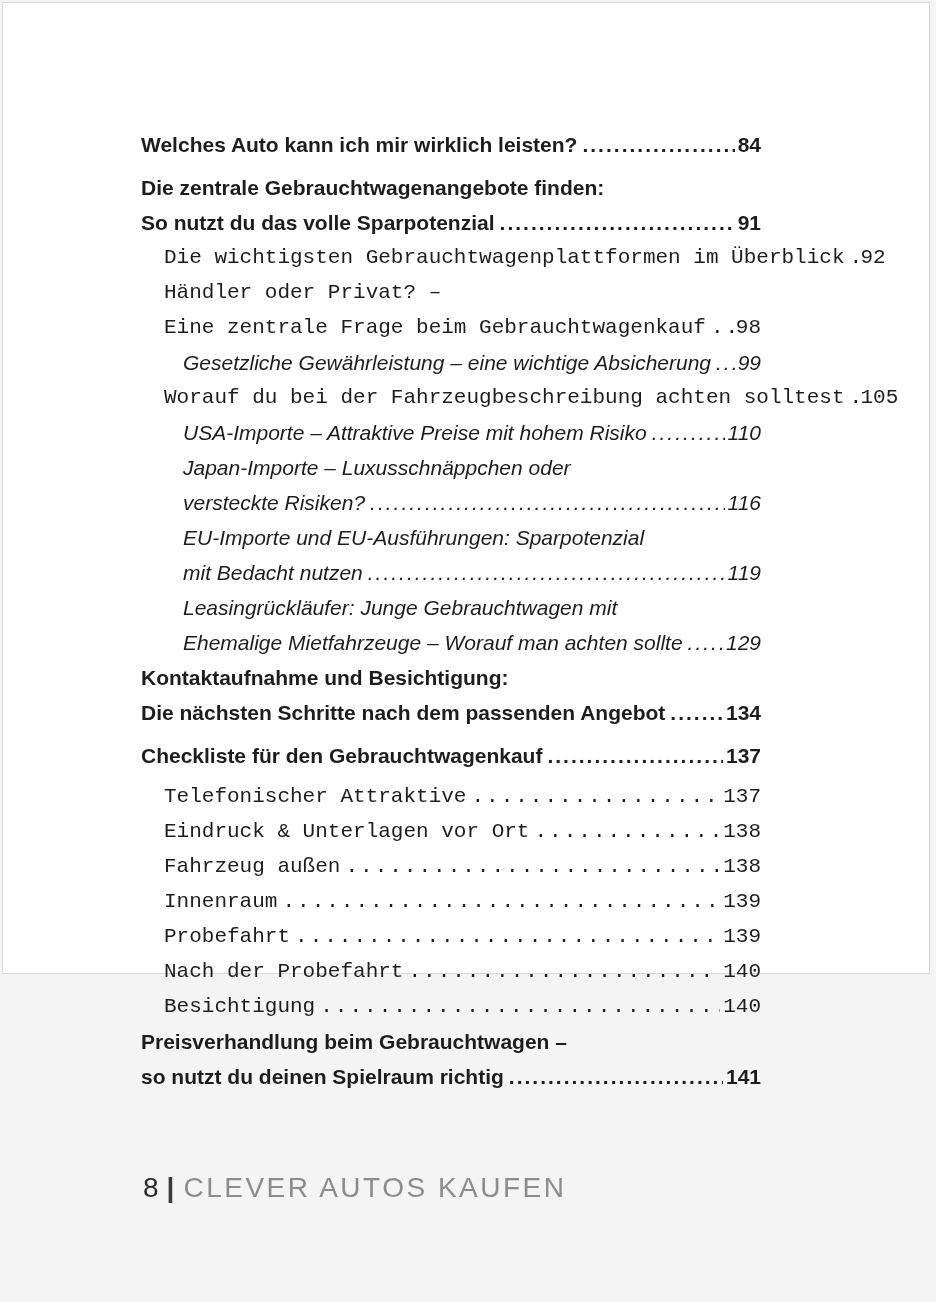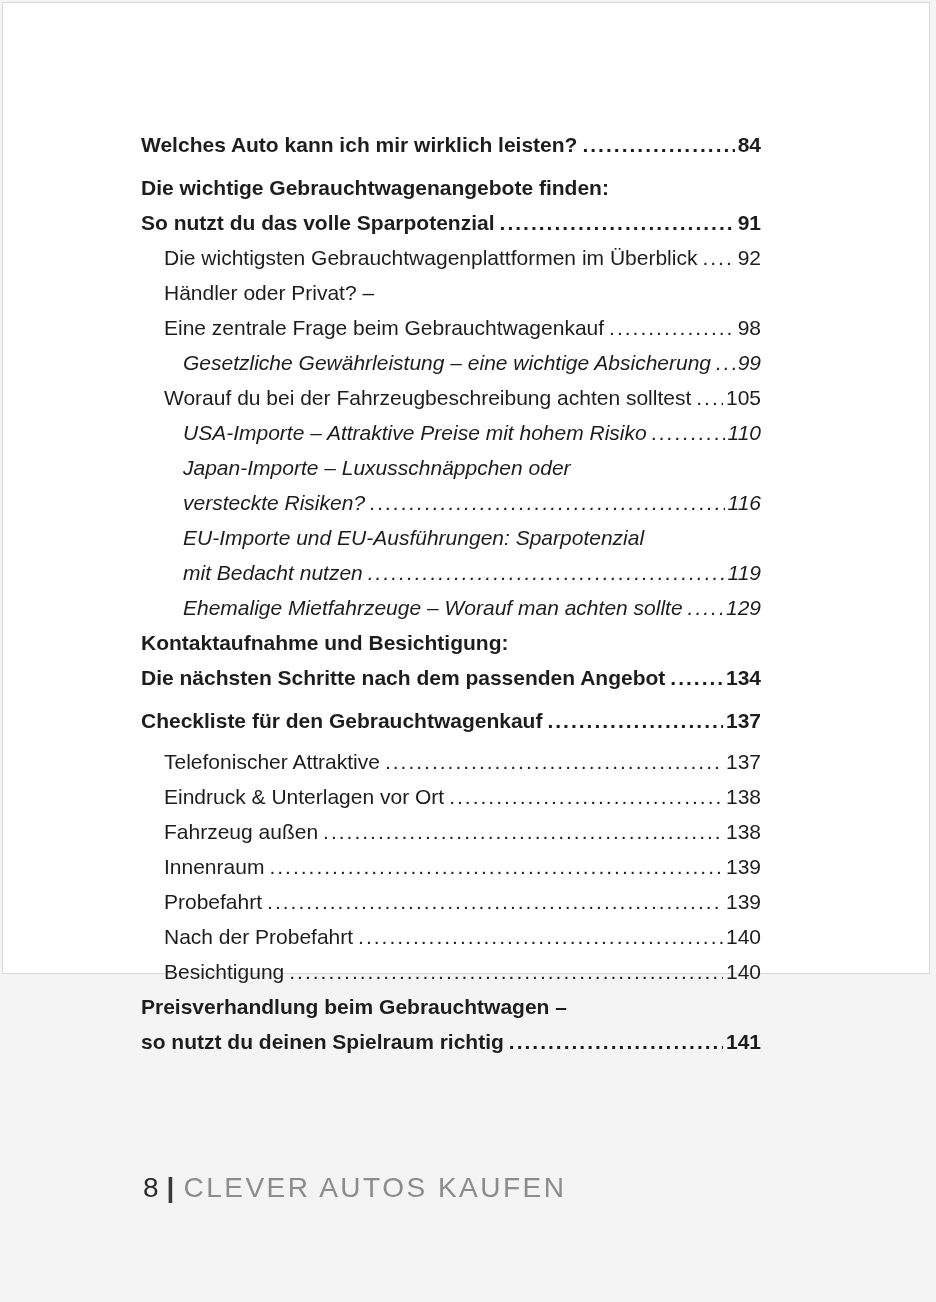--- a/index.html
+++ b/index.html
@@ -25,21 +25,21 @@
     position: absolute;
     left: 138px;
     right: 168px;
     top: 124px;
     color: var(--text, #1d1d1d);
     font-size: 21px;
     line-height: 35px;
   }
   .toc-entry { margin: 0; }
   .toc-entry.chapter { font-weight: 700; }
-  .toc-entry.section { padding-left: 23px; }
+  .toc-entry.section { padding-left: 23px; font-family: Liberation Mono, monospace; }
   .toc-entry.subsection { padding-left: 42px; font-style: italic; }
   
   .toc-entry:nth-child(2)  { margin-top: 8px; }
   .toc-entry:nth-child(13) { margin-top: 8px; }
   .toc-entry:nth-child(14) { margin-top: 6px; }
   .toc-line.last { display: flex; align-items: baseline; }
   .toc-text { white-space: nowrap; }
   .leader {
     flex: 1 1 auto;
     overflow: hidden;
@@ -70,21 +70,21 @@
 
   <div class="toc" id="toc">
       <div class="toc-entry chapter">
         <div class="toc-line last">
           <span class="toc-text">Welches Auto kann ich mir wirklich leisten?</span>
           <span class="leader"></span>
           <span class="pg">84</span>
         </div>
       </div>
       <div class="toc-entry chapter">
-        <div class="toc-line">Die wichtige Gebrauchtwagenangebote finden:</div>
+        <div class="toc-line">Die zentrale Gebrauchtwagenangebote finden:</div>
         <div class="toc-line last">
           <span class="toc-text">So nutzt du das volle Sparpotenzial</span>
           <span class="leader"></span>
           <span class="pg">91</span>
         </div>
       </div>
       <div class="toc-entry section">
         <div class="toc-line last">
           <span class="toc-text">Die wichtigsten Gebrauchtwagenplattformen im Überblick</span>
           <span class="leader"></span>
@@ -130,20 +130,21 @@
       </div>
       <div class="toc-entry subsection">
         <div class="toc-line">EU-Importe und EU-Ausführungen: Sparpotenzial</div>
         <div class="toc-line last">
           <span class="toc-text">mit Bedacht nutzen</span>
           <span class="leader"></span>
           <span class="pg">119</span>
         </div>
       </div>
       <div class="toc-entry subsection">
+        <div class="toc-line">Leasingrückläufer: Junge Gebrauchtwagen mit</div>
       </div>
       <div class="toc-entry subsection">
         <div class="toc-line last">
           <span class="toc-text">Ehemalige Mietfahrzeuge – Worauf man achten sollte</span>
           <span class="leader"></span>
           <span class="pg">129</span>
         </div>
       </div>
       <div class="toc-entry chapter">
         <div class="toc-line">Kontaktaufnahme und Besichtigung:</div>

